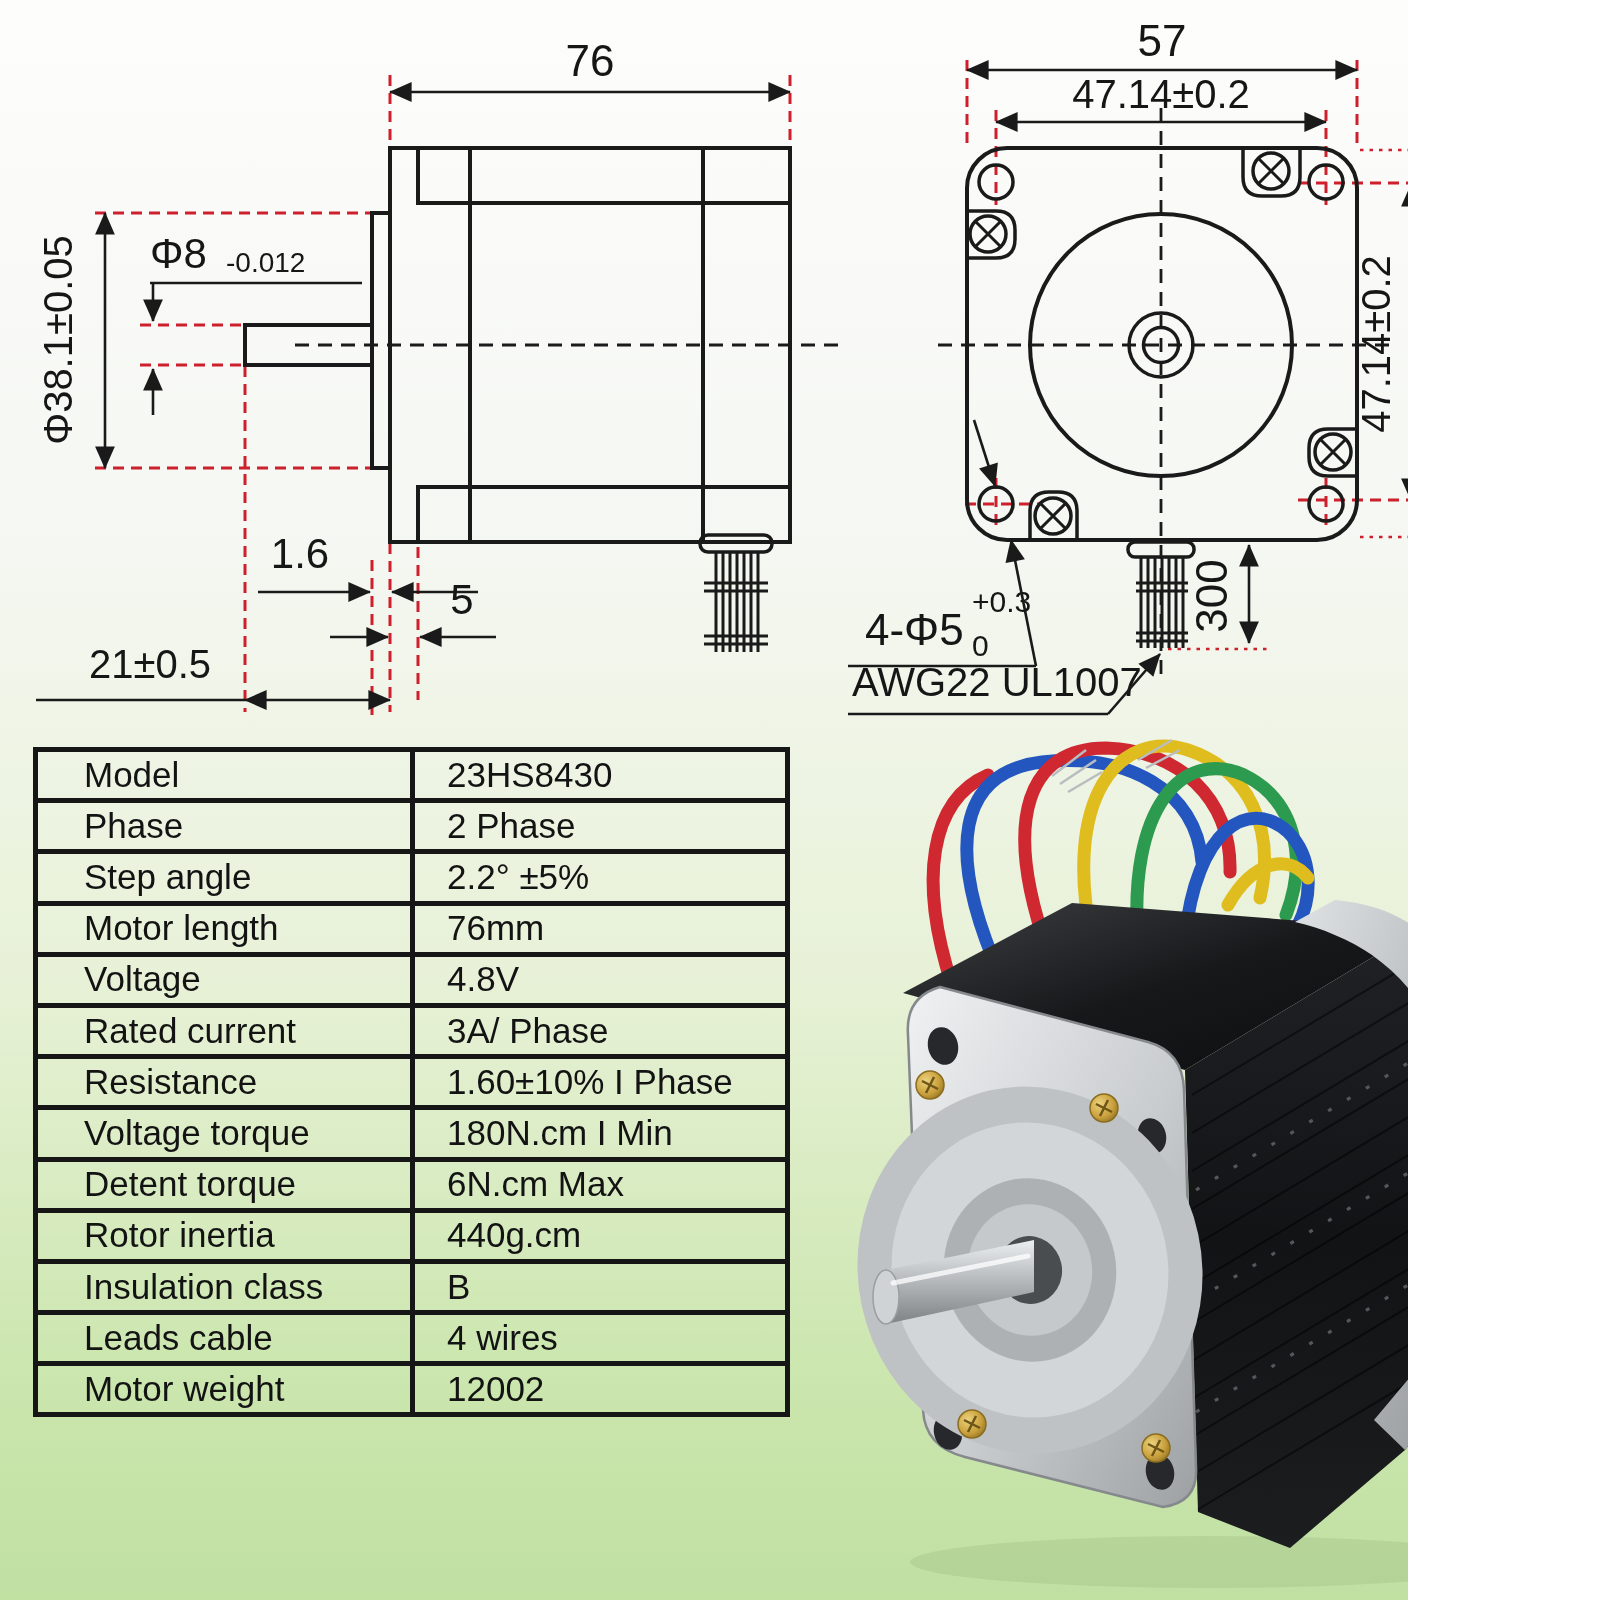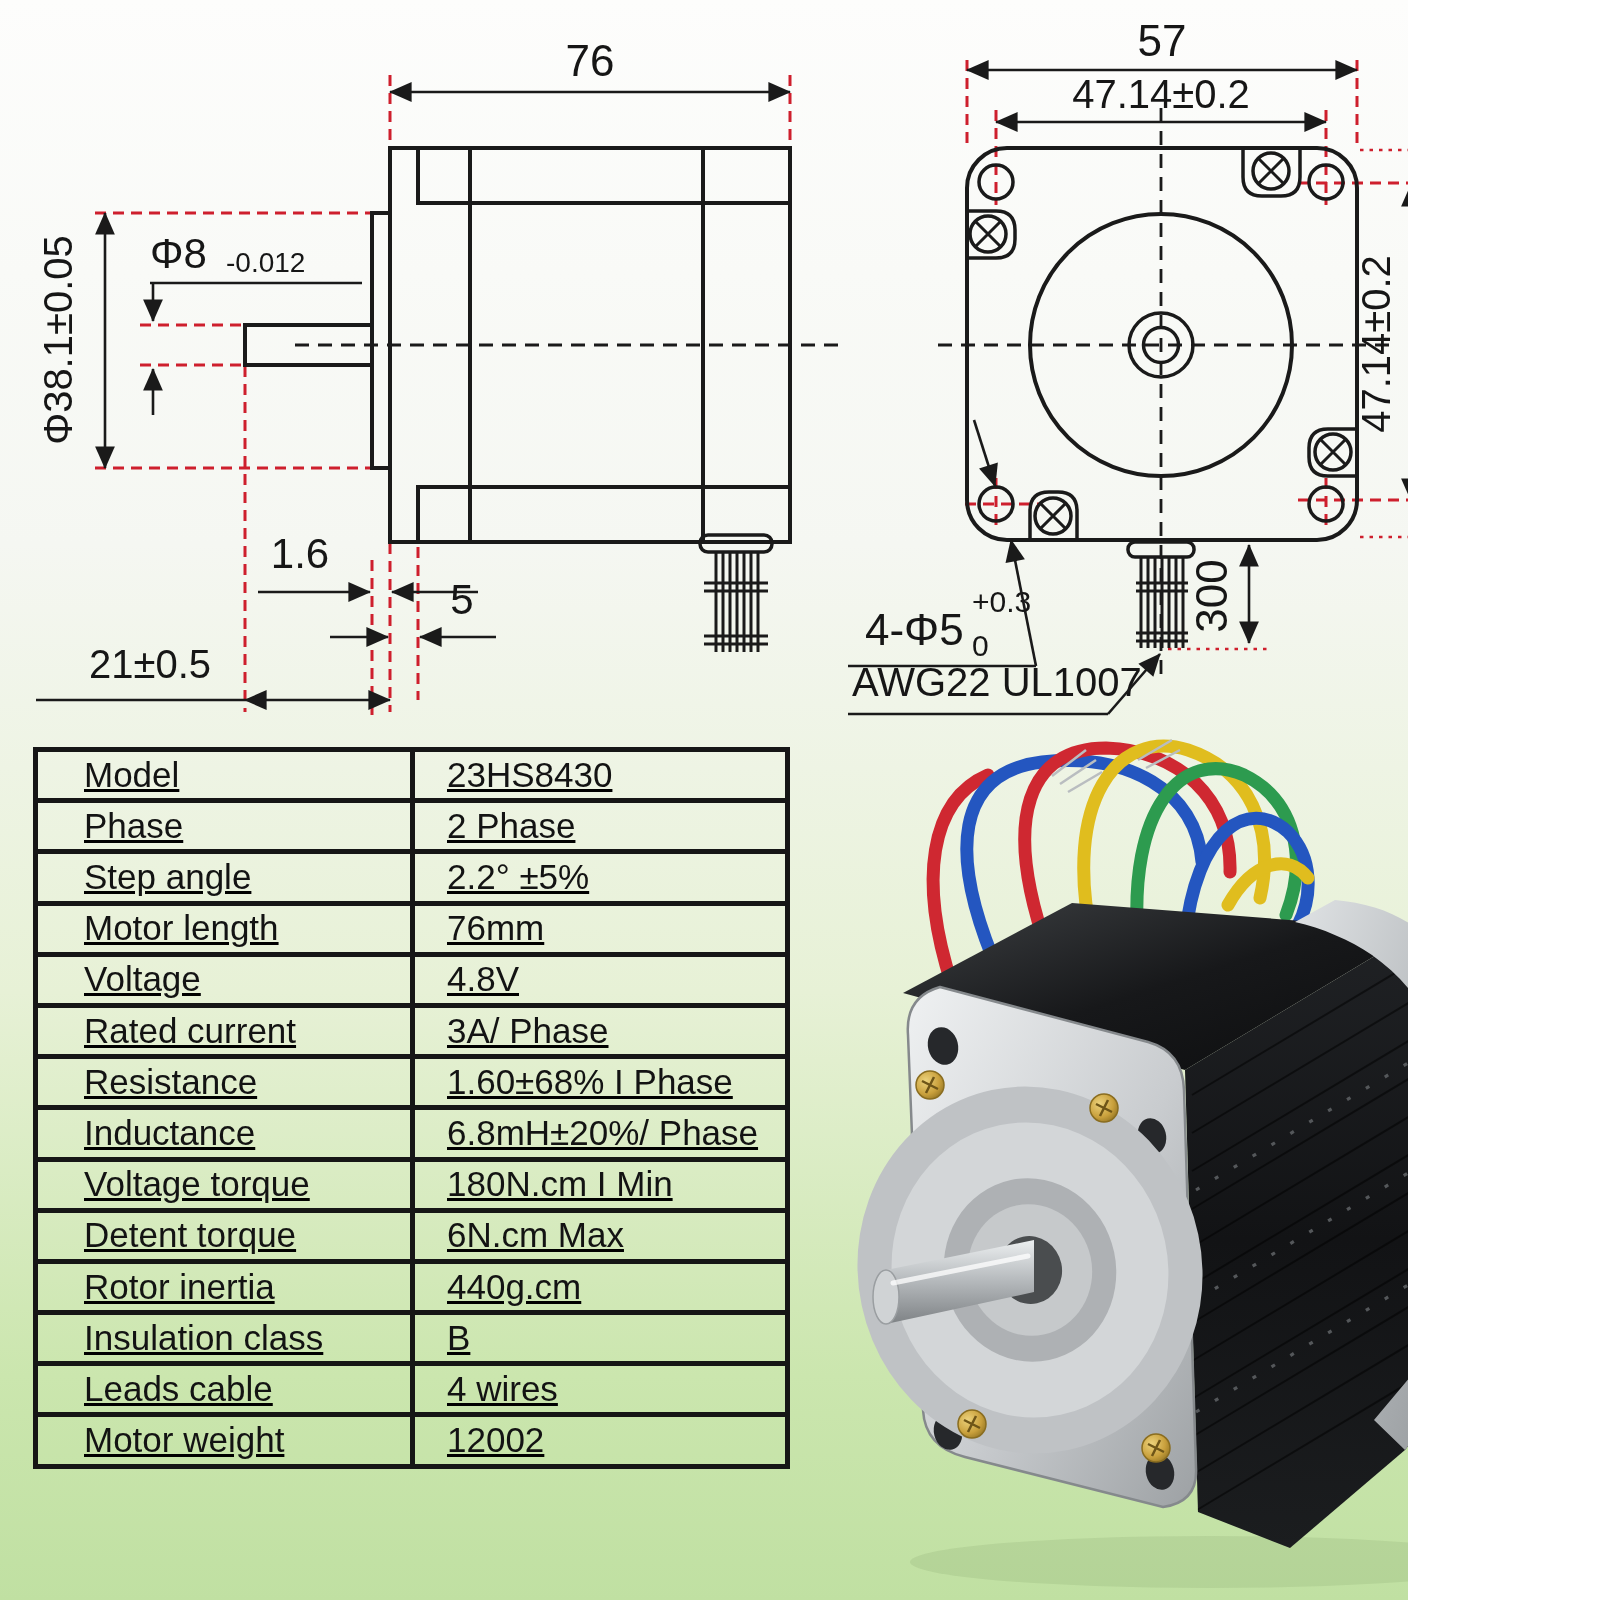--- a/index.html
+++ b/index.html
@@ -11,21 +11,21 @@
   .k{stroke:#1a1a1a;stroke-width:4;fill:none;stroke-linecap:square}
   .k35{stroke:#1a1a1a;stroke-width:3.5;fill:none}
   .k3{stroke:#1a1a1a;stroke-width:3;fill:none}
   .d{stroke:#1a1a1a;stroke-width:2.6;fill:none}
   .cl{stroke:#1a1a1a;stroke-width:2.8;fill:none;stroke-dasharray:14 9}
   .rd{stroke:#ce1f2d;stroke-width:3;fill:none;stroke-dasharray:11 7}
   .rt{stroke:#ce1f2d;stroke-width:2.6;fill:none;stroke-dasharray:3.5 6}
   .t{font-family:"Liberation Sans",sans-serif;fill:#161616}
   .w{fill:none;stroke-linecap:round}
   
-  table.spec{position:absolute;left:33px;top:747px;width:757px;border-collapse:collapse;table-layout:fixed;text-decoration:underline;}
+  table.spec{position:absolute;left:33px;top:747px;width:757px;border-collapse:collapse;table-layout:fixed;}
   table.spec td{border:5px solid #161616;height:46.2px;font:35px/1.05 "Liberation Sans",sans-serif;
                 color:#131313;padding:0 6px 0 46px;white-space:nowrap;overflow:hidden;background:transparent;}
   table.spec td.c2{padding-left:32px;}
 </style>
 </head>
 <body>
 
 <div class="page">
 
 <svg class="art" width="1600" height="1600" viewBox="0 0 1600 1600">
@@ -327,25 +327,21 @@
     <tr>
           <td class="c1">Voltage</td>
           <td class="c2">4.8V</td>
         </tr>
     <tr>
           <td class="c1">Rated current</td>
           <td class="c2">3A/ Phase</td>
         </tr>
     <tr>
           <td class="c1">Resistance</td>
-          <td class="c2">1.60±68% I Phase</td>
-        </tr>
-    <tr>
-          <td class="c1">Inductance</td>
-          <td class="c2">6.8mH±20%/ Phase</td>
+          <td class="c2">1.60±10% I Phase</td>
         </tr>
     <tr>
           <td class="c1">Voltage torque</td>
           <td class="c2">180N.cm I Min</td>
         </tr>
     <tr>
           <td class="c1">Detent torque</td>
           <td class="c2">6N.cm Max</td>
         </tr>
     <tr>

